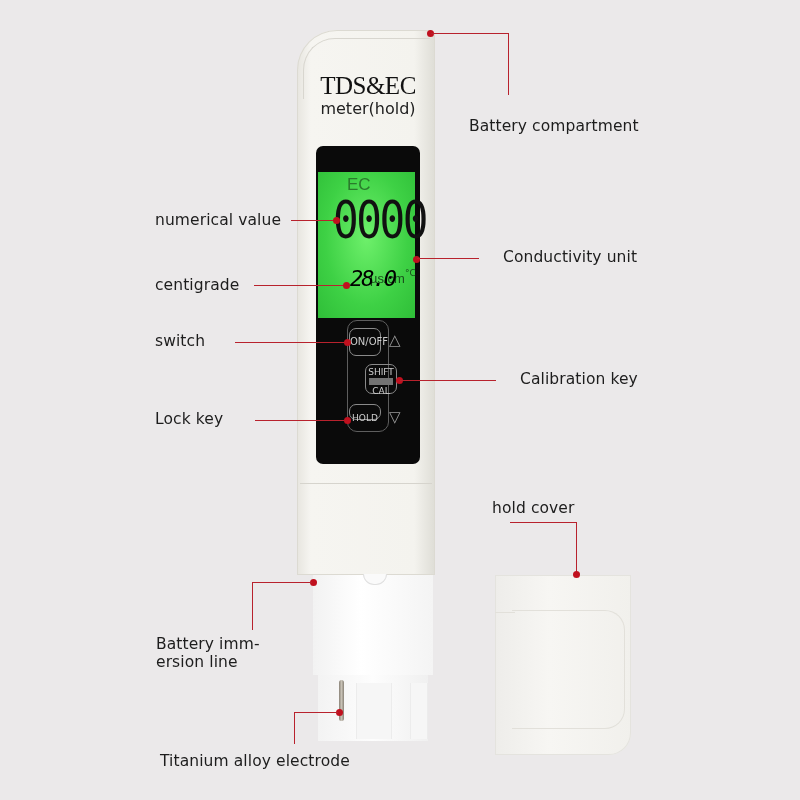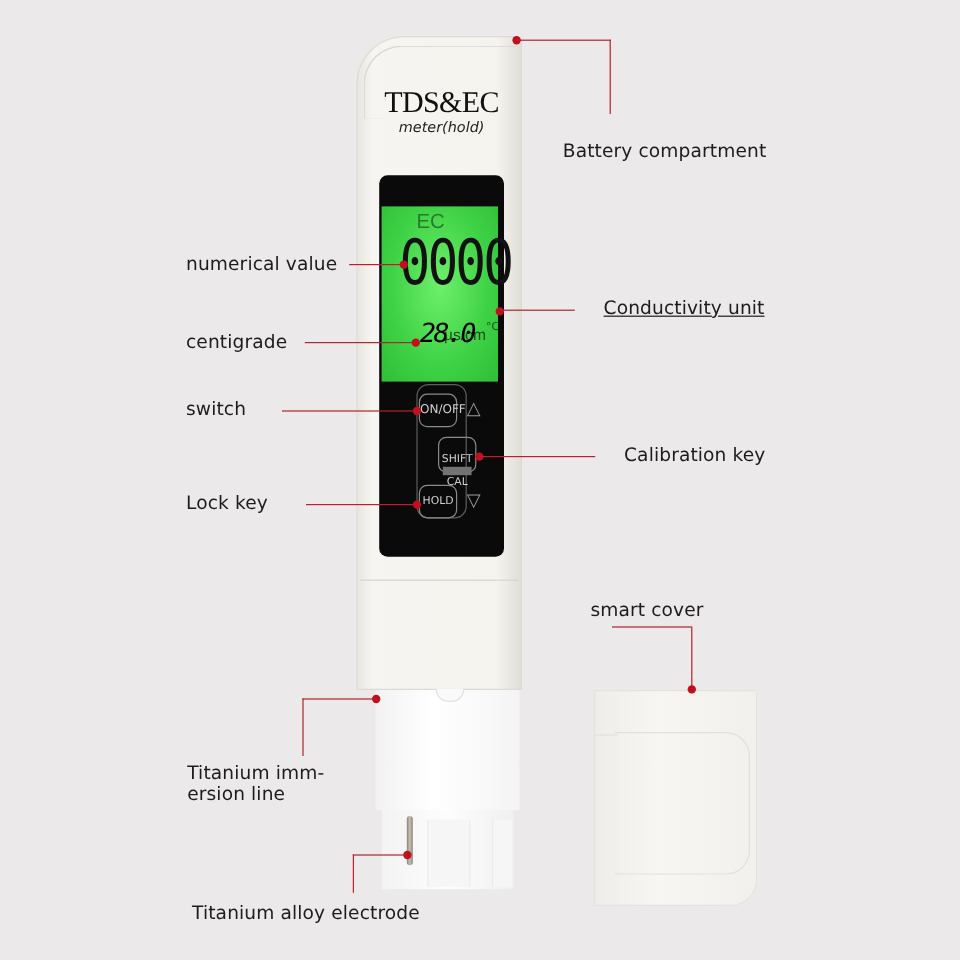--- a/index.html
+++ b/index.html
@@ -22,21 +22,21 @@
     border-radius:40px 6px 0 0;
     box-shadow: inset 0 0 0 1px #dcdad2;
   }
   .meter-cap-line {
     position:absolute; left:303px; top:38px; width:126px; height:60px;
     border-top:1px solid #d8d6cf; border-left:1px solid #d8d6cf; border-radius:32px 0 0 0;
   }
   .brand { position:absolute; left:318px; top:72px; width:100px; text-align:center;
     font-family:"Liberation Serif", "DejaVu Serif", serif; font-weight:normal; font-size:25px; color:#111; letter-spacing:-0.5px; }
   .brand-sub { position:absolute; left:318px; top:99px; width:100px; text-align:center;
-    font-size:12px; color:#222;font-style:italic; }
+    font-size:16px; color:#222; }
 
   .panel {
     position:absolute; left:316px; top:146px; width:104px; height:318px;
     background:#0a0a0a; border-radius:7px;
   }
   .lcd {
     position:absolute; left:318px; top:172px; width:97px; height:146px;
     background:radial-gradient(ellipse at 50% 45%, #6ef06b 0%, #3ed145 60%, #2fbe38 100%);
   }
   .lcd-mode { position:absolute; left:347px; top:175px; font-size:17px; color:#2a7a2c; font-family:"Liberation Sans",sans-serif; }
@@ -96,25 +96,25 @@
 <div class="lcd"></div>
 <div class="lcd-mode">EC</div>
 <div class="lcd-num">0000</div>
 <div class="lcd-unit">µs/cm</div>
 <div class="lcd-temp">28.0</div>
 <div class="lcd-deg">°C</div>
 
 <div class="key-outline" style="left:347px;top:320px;width:40px;height:110px;"></div>
 <div class="key" style="left:349px;top:328px;width:32px;height:28px;line-height:26px;font-size:10px;">ON/OFF</div>
 <div class="tri" style="left:389px;top:331px;">△</div>
-<div class="key" style="left:365px;top:364px;width:32px;height:30px;padding-top:12px;line-height:12px;">
+<div class="key" style="left:365px;top:364px;width:32px;height:30px;padding-top:1px;line-height:12px;">
   <div>SHIFT</div>
   <div style="border-top:7px solid #737373;margin:0 3px;">CAL</div>
 </div>
-<div class="key" style="left:349px;top:404px;width:32px;height:28px;line-height:26px;">HOLD</div>
+<div class="key" style="left:349px;top:404px;width:32px;height:16px;line-height:26px;">HOLD</div>
 <div class="tri" style="left:389px;top:408px;">▽</div>
 
 <div class="lower-body"></div>
 
 <div class="probe"></div>
 <div class="probe-notch"></div>
 <div class="probe-tip"></div>
 <div class="probe-slot" style="left:356px;width:34px;"></div>
 <div class="probe-slot" style="left:410px;width:16px;"></div>
 <div class="electrode"></div>
@@ -127,45 +127,45 @@
 <div class="line" style="left:431px;top:33px;width:78px;height:1px;"></div>
 <div class="line" style="left:508px;top:33px;width:1px;height:62px;"></div>
 <div class="label" style="left:469px;top:117px;text-align:center;">Battery compartment</div>
 
 <div class="label" style="left:155px;top:211px;">numerical value</div>
 <div class="line" style="left:291px;top:220px;width:45px;height:1px;"></div>
 <div class="dot" style="left:333px;top:217px;"></div>
 
 <div class="dot" style="left:413px;top:256px;"></div>
 <div class="line" style="left:417px;top:258px;width:62px;height:1px;"></div>
-<div class="label" style="left:503px;top:248px;text-decoration:underline;">Conductivity unit</div>
+<div class="label" style="left:503px;top:248px;">Conductivity unit</div>
 
 <div class="label" style="left:155px;top:276px;">centigrade</div>
 <div class="line" style="left:254px;top:285px;width:92px;height:1px;"></div>
 <div class="dot" style="left:343px;top:282px;"></div>
 
 <div class="label" style="left:155px;top:332px;">switch</div>
 <div class="line" style="left:235px;top:342px;width:112px;height:1px;"></div>
 <div class="dot" style="left:344px;top:339px;"></div>
 
 <div class="dot" style="left:396px;top:377px;"></div>
 <div class="line" style="left:400px;top:380px;width:96px;height:1px;"></div>
 <div class="label" style="left:520px;top:370px;">Calibration key</div>
 
 <div class="label" style="left:155px;top:410px;">Lock key</div>
 <div class="line" style="left:255px;top:420px;width:92px;height:1px;"></div>
 <div class="dot" style="left:344px;top:417px;"></div>
 
-<div class="label" style="left:492px;top:499px;">smart cover</div>
+<div class="label" style="left:492px;top:499px;">hold cover</div>
 <div class="line" style="left:510px;top:522px;width:66px;height:1px;"></div>
 <div class="line" style="left:576px;top:522px;width:1px;height:52px;"></div>
 <div class="dot" style="left:573px;top:571px;"></div>
 
 <div class="dot" style="left:310px;top:579px;"></div>
 <div class="line" style="left:252px;top:582px;width:60px;height:1px;"></div>
 <div class="line" style="left:252px;top:582px;width:1px;height:48px;"></div>
-<div class="label" style="left:156px;top:635px;">Titanium imm-</div>
+<div class="label" style="left:156px;top:635px;">Battery imm-</div>
 <div class="label" style="left:156px;top:653px;">ersion line</div>
 
 <div class="dot" style="left:336px;top:709px;"></div>
 <div class="line" style="left:294px;top:712px;width:44px;height:1px;"></div>
 <div class="line" style="left:294px;top:712px;width:1px;height:32px;"></div>
 <div class="label" style="left:160px;top:752px;">Titanium alloy electrode</div>
 
 </body></html>

